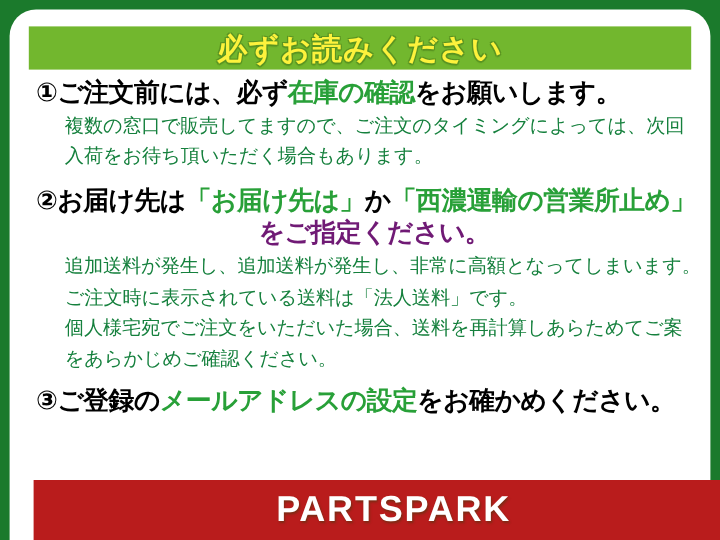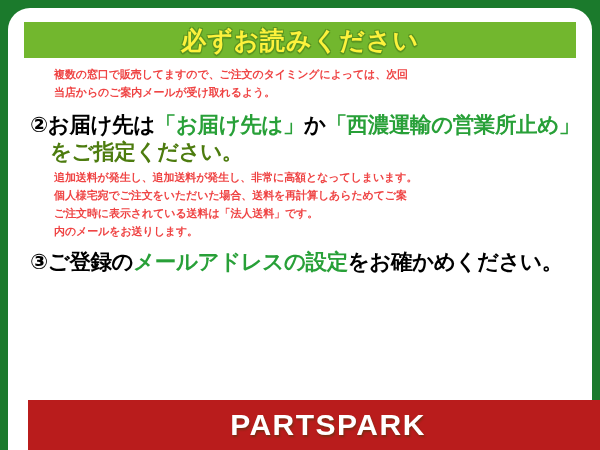--- a/index.html
+++ b/index.html
@@ -71,33 +71,34 @@
     font-size: 21.5px;
     font-weight: bold;
     color: #000000;
     line-height: 1.28;
     letter-spacing: -0.4px;
     white-space: nowrap;
   }
   .item-head-line2 {
     font-size: 21.5px;
     font-weight: bold;
-    color: #4d7c0f;
+    color: #701a75;
     line-height: 1.28;
     letter-spacing: -0.4px;
     padding-left: 20px;
     white-space: nowrap;
+    text-align: center;
   }
   .hl {
     color: #28a038;
   }
   .item-sub {
-    font-size: 11px;
-    font-weight: bold;
-    color: #ef4444;
+    font-size: 16px;
+    font-weight: normal;
+    color: #15803d;
     line-height: 1.48;
     letter-spacing: -0.1px;
     padding-left: 24px;
     margin-top: 2px;
     white-space: nowrap;
   }
   .gap-sm { height: 7px; }
   .gap-md { height: 9px; }
 
   
@@ -127,35 +128,38 @@
 <div class="notice-frame">
   <div class="notice-card">
 
     <div class="title-bar">
       <span class="title-text">必ずお読みください</span>
     </div>
 
     <div class="notice-body">
 
       <div class="notice-item">
+        <div class="item-head">
+          <span>①</span><span>ご注文前には、必ず</span><span class="hl">在庫の確認</span><span>をお願いします。</span>
+        </div>
         <div class="item-sub">複数の窓口で販売してますので、ご注文のタイミングによっては、次回</div>
-        <div class="item-sub">当店からのご案内メールが受け取れるよう。</div>
+        <div class="item-sub">入荷をお待ち頂いただく場合もあります。</div>
       </div>
 
       <div class="gap-md"></div>
 
       <div class="notice-item">
         <div class="item-head">
           <span>②</span><span>お届け先は</span><span class="hl">「お届け先は」</span><span>か</span><span class="hl">「西濃運輸の営業所止め」</span>
         </div>
         <div class="item-head-line2">をご指定ください。</div>
         <div class="item-sub">追加送料が発生し、追加送料が発生し、非常に高額となってしまいます。</div>
+        <div class="item-sub">ご注文時に表示されている送料は「法人送料」です。</div>
         <div class="item-sub">個人様宅宛でご注文をいただいた場合、送料を再計算しあらためてご案</div>
-        <div class="item-sub">ご注文時に表示されている送料は「法人送料」です。</div>
-        <div class="item-sub">内のメールをお送りします。</div>
+        <div class="item-sub">をあらかじめご確認ください。</div>
       </div>
 
       <div class="gap-sm"></div>
 
       <div class="notice-item">
         <div class="item-head">
           <span>③</span><span>ご登録の</span><span class="hl">メールアドレスの設定</span><span>をお確かめください。</span>
         </div>
       </div>
 

